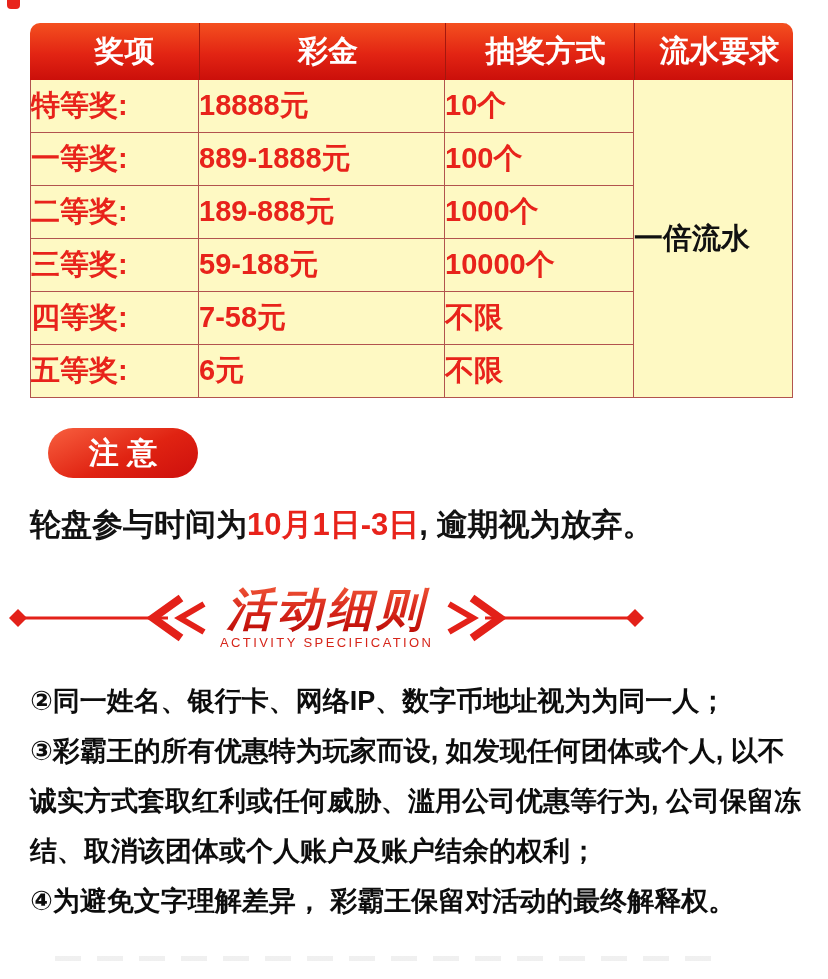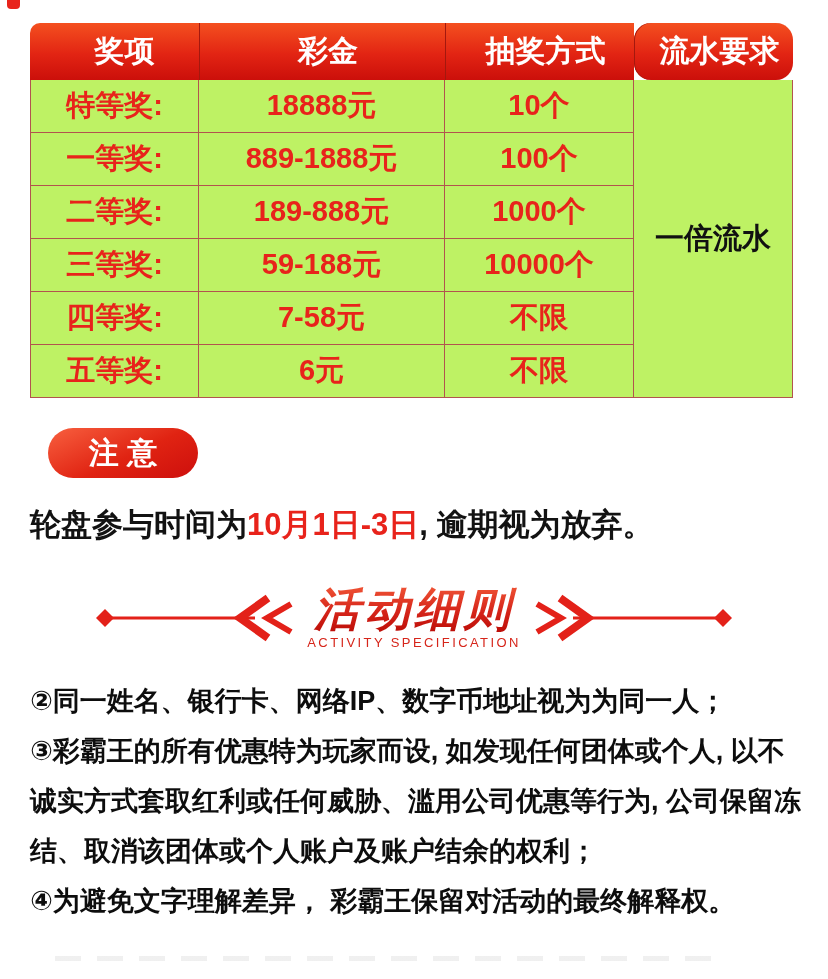--- a/index.html
+++ b/index.html
@@ -15,43 +15,43 @@
     background:repeating-linear-gradient(90deg,#9a9a9a 0 26px,transparent 26px 42px);}
   
   .prize-table{position:absolute;left:30px;top:23px;width:763px;
     border-collapse:separate;border-spacing:0;table-layout:fixed;}
   .prize-table th{
     height:57px;padding:0;color:#ffffff;font-size:30px;font-weight:bold;text-align:center;
     background:linear-gradient(180deg,#f4501f 0%,#e22413 55%,#cb0f0a 100%);
   }
   .prize-table th + th{box-shadow:inset 1px 0 0 #a4180e;padding-left:12px;}
   .prize-table th:first-child{border-top-left-radius:10px;padding-left:20px;}
-  .prize-table th:last-child{border-top-right-radius:10px;border-radius:17px;}
+  .prize-table th:last-child{border-top-right-radius:10px;}
   .prize-table td{
-    height:52px;padding:0;text-align:center;vertical-align:middle;
+    height:52px;padding:0;text-align:left;vertical-align:middle;
     border-right:1px solid #b2544e;border-bottom:1px solid #b2544e;
-    font-size:29px;font-weight:bold;background:#bef264;
+    font-size:29px;font-weight:bold;background:#fef9c3;
   }
   .prize-table tr td:first-child{border-left:1px solid #b2544e;}
   .prize-table td.cell-red{color:#e8231b;}
   .prize-table td.cell-turnover{color:#111111;margin-top:36px;}
   
   .notice-badge{
     position:absolute;left:48px;top:428px;width:150px;height:50px;border-radius:26px;
     background:linear-gradient(155deg,#f8603f 0%,#e02312 55%,#cd0f0d 100%);
     color:#ffffff;font-size:30px;font-weight:bold;
     display:flex;align-items:center;justify-content:center;
   }
   
   .notice-line{position:absolute;left:30px;top:504px;font-size:31px;font-weight:bold;
     color:#121212;white-space:nowrap;}
   .notice-line .hl{color:#e8231b;}
   
   .section-header{position:absolute;left:0;top:586px;width:828px;
-    display:flex;align-items:center;justify-content:center;gap:10px;}
+    display:flex;align-items:center;gap:10px;}
   .deco{flex:0 0 auto;display:block;}
   .title-block{text-align:center;flex:0 0 auto;}
   .section-title{
     font-size:46px;font-weight:bold;font-style:italic;letter-spacing:4px;line-height:1.0;
     color:#d6251a;
     background:linear-gradient(180deg,#ef5335 0%,#d6251a 55%,#bd0e08 100%);
     -webkit-background-clip:text;background-clip:text;-webkit-text-fill-color:transparent;
   }
   .section-subtitle{font-size:13px;font-weight:normal;letter-spacing:2.4px;color:#d6251a;margin-top:3px;}
   

